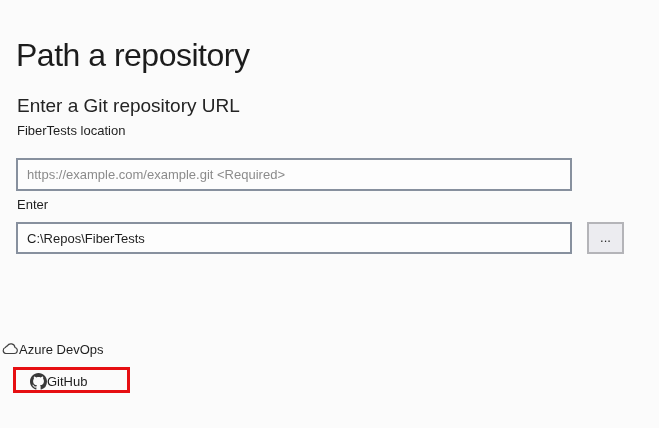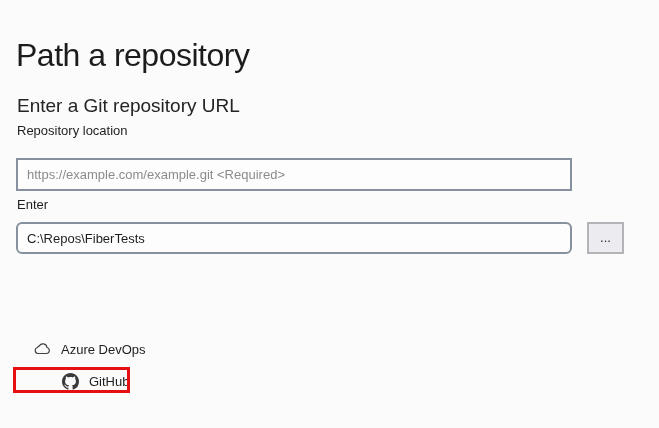--- a/index.html
+++ b/index.html
@@ -48,44 +48,43 @@
     background: #fdfdfd;
     border: 2px solid #87909e;
     font-family: "Liberation Sans", "DejaVu Sans", sans-serif;
     font-size: 13px;
     color: #1e1e1e;
     padding: 0 0 0 9px;
     outline: none;
   }
   .text-input::placeholder { color: #8b8b8b; opacity: 1; }
   .input-url  { top: 158px; height: 33px; }
-  .input-path { top: 222px; height: 32px; border-radius: 6px; }
+  .input-path { top: 222px; height: 32px; }
   .browse-dots-button {
     position: absolute;
     left: 587px;
     top: 222px;
     width: 37px;
     height: 32px;
     box-sizing: border-box;
     background: #ececf0;
     border: 2px solid #b4b4b8;
     font-family: "Liberation Sans", "DejaVu Sans", sans-serif;
     font-size: 13px;
     color: #2b2b2b;
     text-align: center;
     line-height: 22px;
     padding: 0;
     cursor: pointer;
   }
   .repo-item {
     position: absolute;
-    left: 33px;
+    left: 1px;
     display: flex;
     align-items: center;
-    gap: 10px;
     cursor: pointer;
   }
   .item-azure  { top: 340px; }
   .item-github { top: 372px; margin-left: 28px; }
   .repo-item .icon {
     width: 18px;
     height: 18px;
     display: inline-flex;
     align-items: center;
     justify-content: center;
@@ -107,21 +106,21 @@
 </style>
 </head>
 <body>
 
 <div class="canvas">
 
   <h1 class="page-title">Path a repository</h1>
 
   <h2 class="section-heading heading-url">Enter a Git repository URL</h2>
 
-  <div class="field-label label-location">Repository location</div>
+  <div class="field-label label-location">FiberTests location</div>
 
   <input class="text-input input-url" type="text" placeholder="https://example.com/example.git &lt;Required&gt;" style="">
 
   <div class="field-label label-path">Enter</div>
 
   <input class="text-input input-path" type="text" value="C:\Repos\FiberTests" style="">
 
   <button class="browse-dots-button">...</button>
 
 

